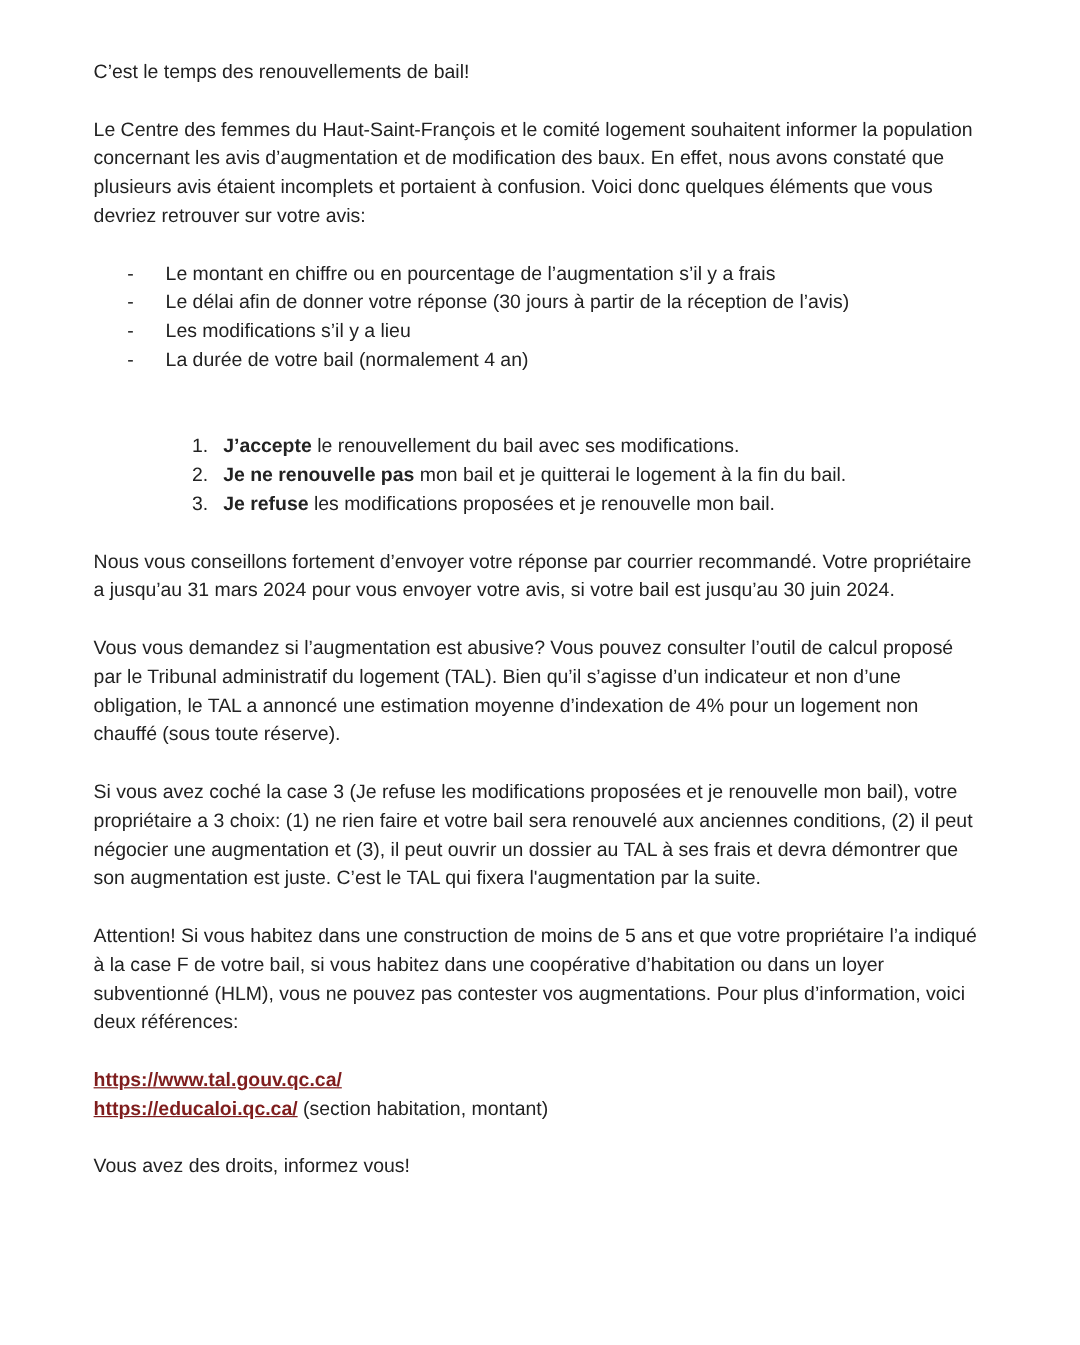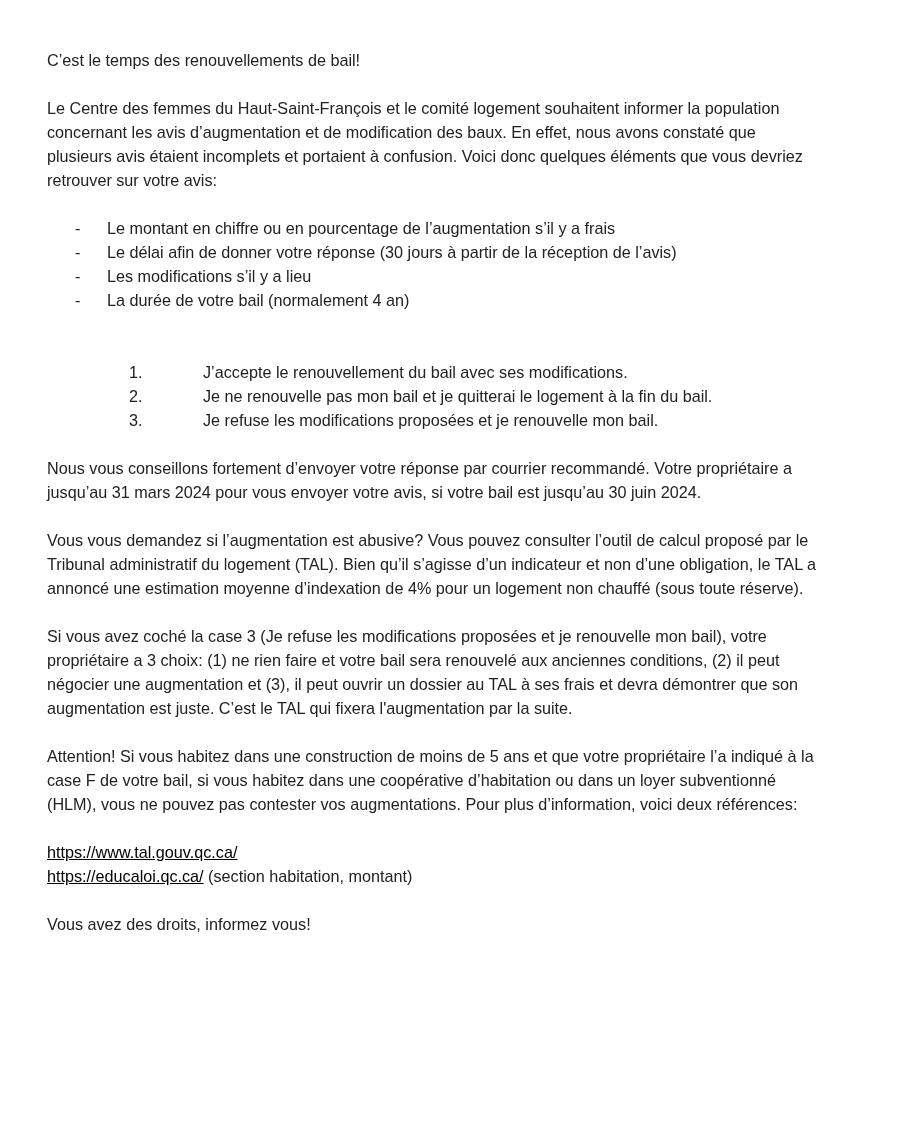--- a/index.html
+++ b/index.html
@@ -3,32 +3,32 @@
   <meta charset="utf-8">
   <style>
     html, body { margin: 0; padding: 0; background: #ffffff; }
     body {
       width: 900px; height: 1121px; overflow: hidden;
       font-family: "Liberation Sans", sans-serif;
       color: #222222;
       font-size: 16.2px;
       line-height: 24px;
     }
-    .page { position: relative; padding: 48px 78px 0 47px; }
+    .page { position: relative; padding: 48px 78px 0 78px; }
     p { margin: 0; }
     .title { margin-top: 0; }
     .gap { height: 24px; }
     ul.dash { list-style: none; margin: 0; padding: 0; }
     ul.dash li { position: relative; padding-left: 60px; }
     ul.dash li .dash-mark { position: absolute; left: 28px; top: 0; }
     ol.choices { list-style: none; margin: 0; padding: 0; }
     ol.choices li { position: relative; padding-left: 108px; }
     ol.choices li .num { position: absolute; left: 82px; top: 0; }
-    b { font-weight: normal; margin-left: 48px; }
-    a.link { color: #000000; text-decoration: underline; }
+    b { font-weight: bold; }
+    a.link { color: #7f1d1d; text-decoration: underline; font-weight: bold; }
   </style>
 </head>
 <body>
 
 <div class="page">
   <p class="title">C’est le temps des renouvellements de bail!</p>
   <div class="gap"></div>
 
   <p>Le Centre des femmes du Haut-Saint-François et le comité logement souhaitent informer la population concernant les avis d’augmentation et de modification des baux. En effet, nous avons constaté que plusieurs avis étaient incomplets et portaient à confusion. Voici donc quelques éléments que vous devriez retrouver sur votre avis:</p>
   <div class="gap"></div>

